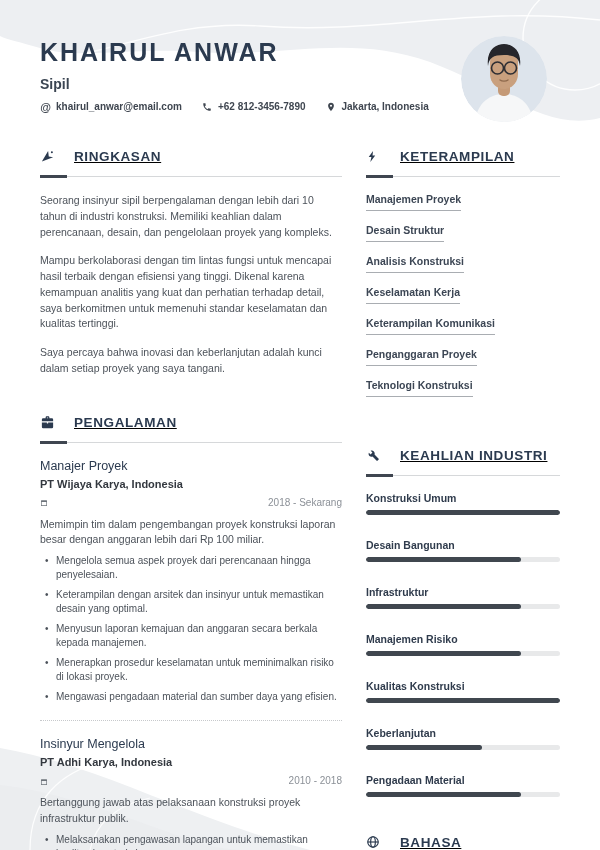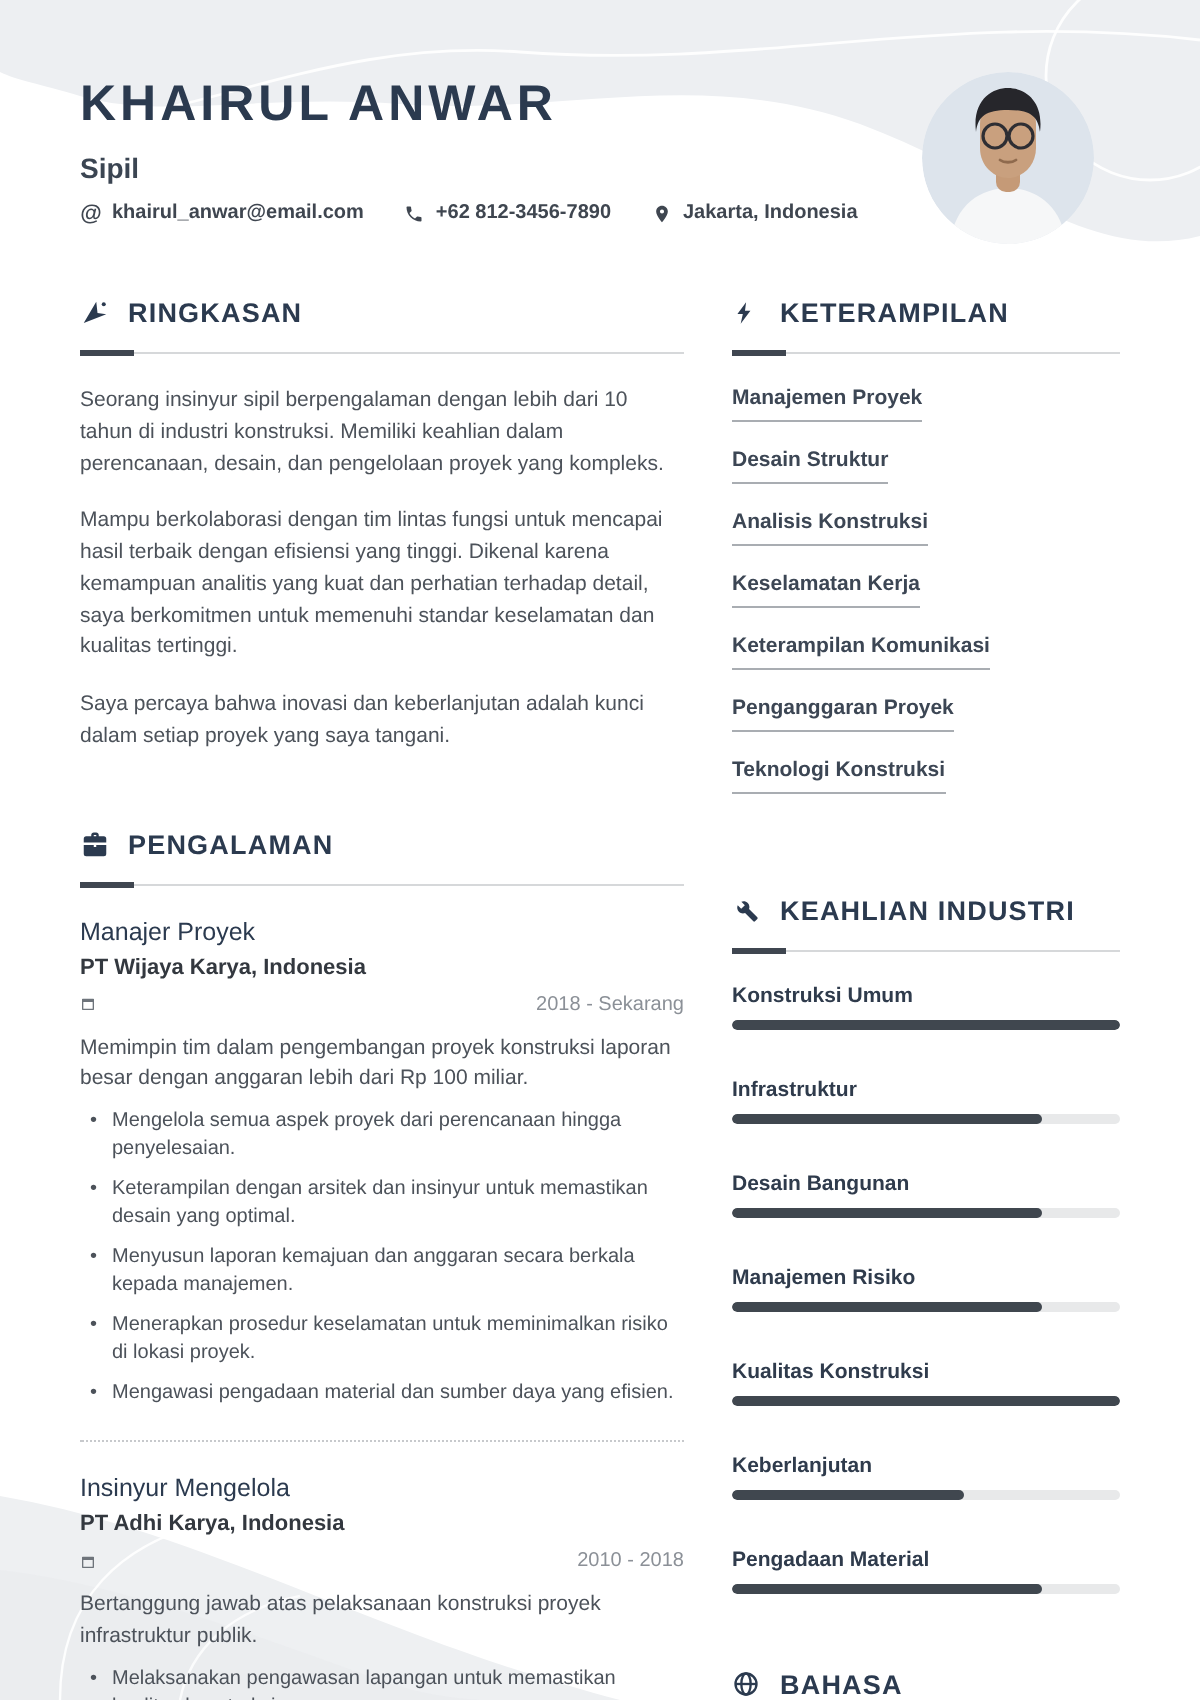--- a/index.html
+++ b/index.html
@@ -22,21 +22,21 @@
   .contact .cicon { display:inline-flex; width:11px; height:11px; align-items:center; justify-content:center; color:#3f4650; font-weight:bold; font-size:11px; }
 
   .avatar { position:absolute; top:36px; right:53px; width:86px; height:86px; border-radius:50%; overflow:hidden; z-index:2; }
 
   
   .main { display:flex; gap:24px; margin-top:37px; }
   .col-left { width:302px; flex:0 0 302px; }
   .col-right { width:194px; flex:0 0 194px; }
 
   .section + .section { margin-top:38px; }
-  .sec-head { display:flex; align-items:center; gap:9px; }
+  .sec-head { display:flex; align-items:center; gap:19px;text-decoration:underline; }
   .sec-head .sicon { width:15px; height:15px; color:#2b3a4f; flex:0 0 15px; }
   .sec-title { font-size:13.5px; font-weight:bold; letter-spacing:0.6px; color:#2b3a4f; }
   .rule { position:relative; height:1px; background:#d6d8da; margin:12px 0 16px 0; }
   .rule::before { content:""; position:absolute; left:0; top:-1px; width:27px; height:3px; background:#3f4650; }
 
   
   .para { font-size:10.5px; line-height:1.5; color:#4c525a; margin-bottom:13px; }
 
   
   .xp-title { font-size:12.5px; font-weight:normal; color:#2b3a4f; }
@@ -238,27 +238,27 @@
           </div>
           <div class="rule"></div>
 
           <div class="bar-item">
             <div class="bar-label">Konstruksi Umum</div>
             <div class="bar-track">
                 <div class="bar-fill" style="width: 100%;"></div>
               </div>
           </div>
           <div class="bar-item">
+            <div class="bar-label">Desain Bangunan</div>
+            <div class="bar-track">
+                <div class="bar-fill" style="width: 80%;"></div>
+              </div>
+          </div>
+          <div class="bar-item">
             <div class="bar-label">Infrastruktur</div>
-            <div class="bar-track">
-                <div class="bar-fill" style="width: 80%;"></div>
-              </div>
-          </div>
-          <div class="bar-item">
-            <div class="bar-label">Desain Bangunan</div>
             <div class="bar-track">
                 <div class="bar-fill" style="width: 80%;"></div>
               </div>
           </div>
           <div class="bar-item">
             <div class="bar-label">Manajemen Risiko</div>
             <div class="bar-track">
                 <div class="bar-fill" style="width: 80%;"></div>
               </div>
           </div>

